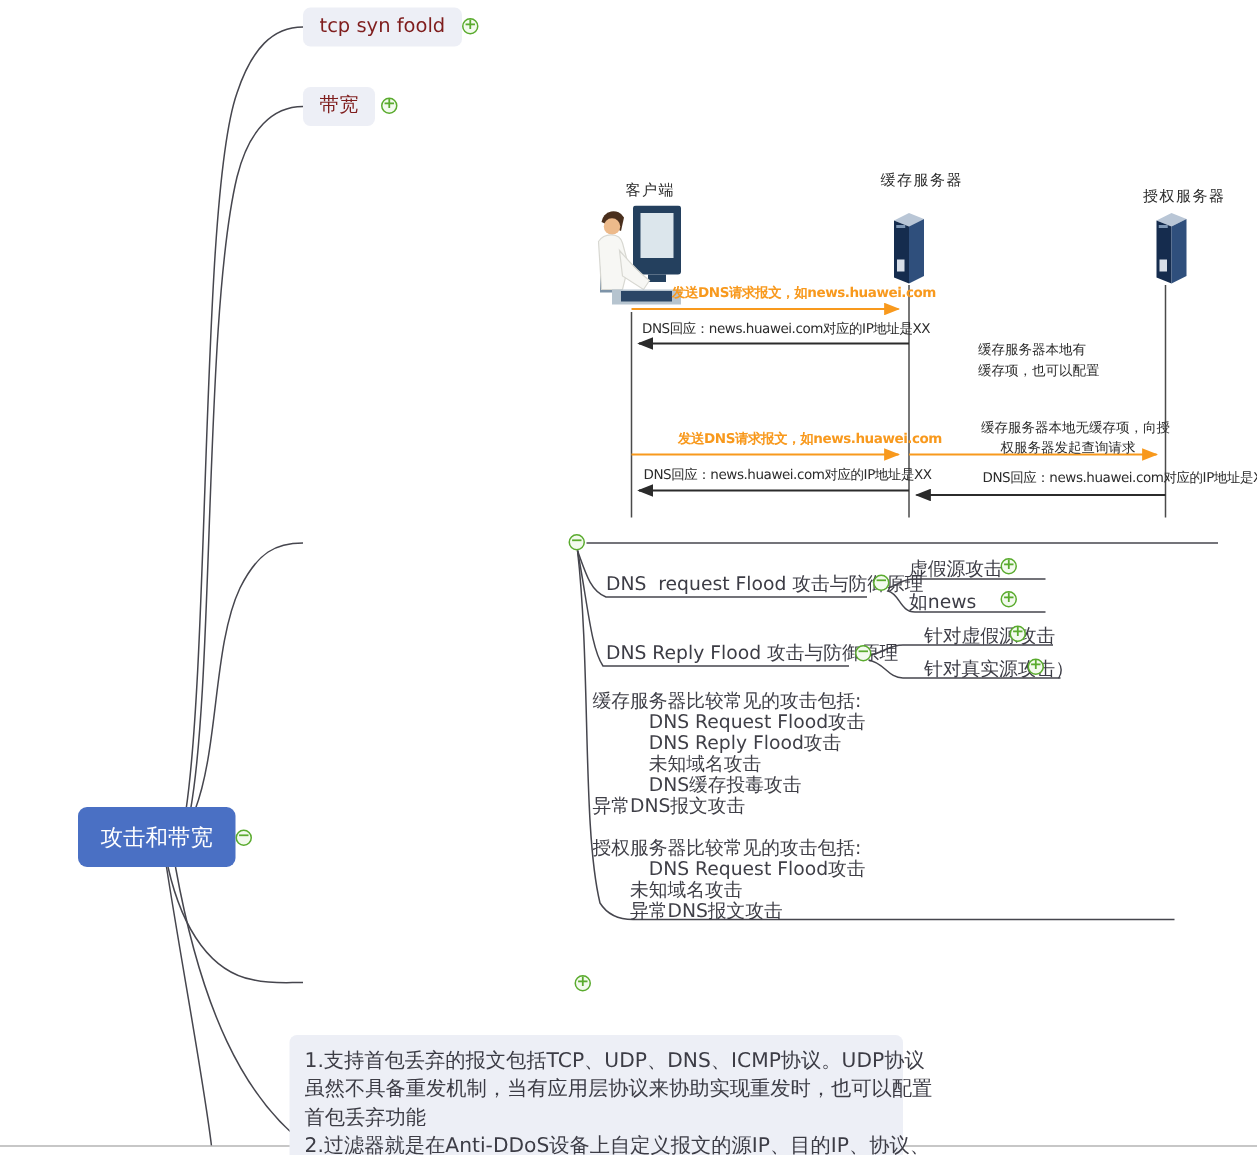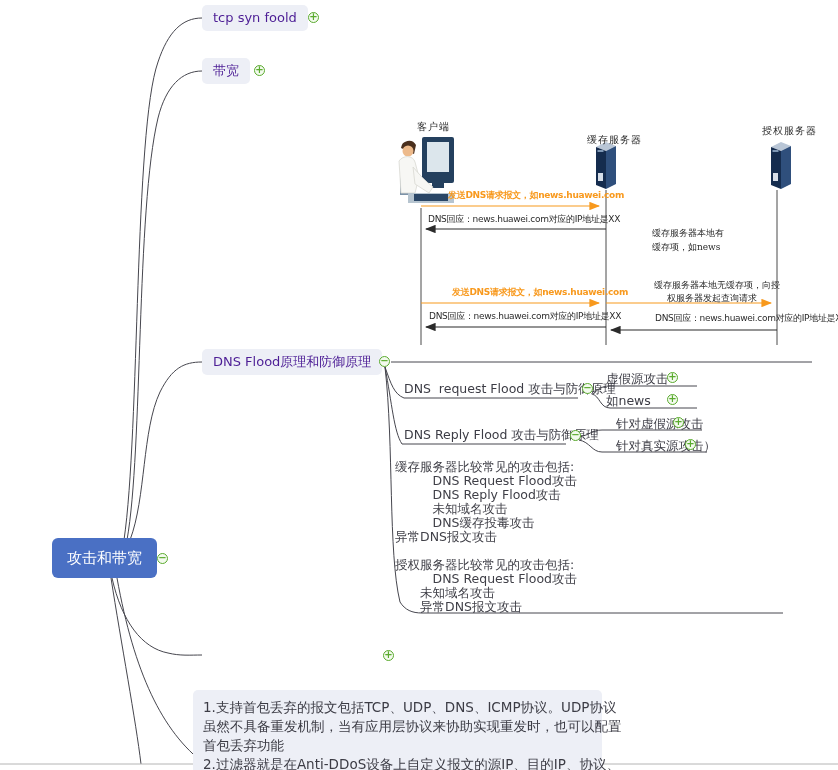--- a/index.html
+++ b/index.html
@@ -1,21 +1,21 @@
 <!DOCTYPE html>
 <html><head>
 <meta charset="utf-8">
 <style>
   html,body{margin:0;padding:0;background:#fff;}
   .canvas{position:relative;width:838px;height:770px;background:#ffffff;overflow:hidden;
           font-family:"DejaVu Sans","Liberation Sans",sans-serif;color:#3c3c45;}
   svg.layer{position:absolute;left:0;top:0;}
   
   .node{position:absolute;background:#edeff6;border-radius:5px;padding:5px 11px;
-        font-size:13px;line-height:16px;color:#4c1d95;white-space:pre;}
+        font-size:13px;line-height:16px;color:#7f1d1d;white-space:pre;}
   .root-node{position:absolute;left:52px;top:538px;width:105px;height:40px;background:#4a70c4;
         border-radius:6px;color:#ffffff;font-size:15px;line-height:40px;text-align:center;white-space:pre;}
   .lt{position:absolute;font-size:12.5px;line-height:15px;color:#3c3c45;white-space:pre;background:#fff0;}
   .toggle{position:absolute;width:11px;height:11px;box-sizing:border-box;border:1px solid #5aab2e;
         border-radius:50%;background:#f3faee;color:#5aab2e;font-size:10px;line-height:8px;
         text-align:center;font-weight:bold;cursor:pointer;}
   
   .attack-list{position:absolute;left:395px;top:460px;font-size:12.5px;color:#3f3f47;}
   .al-line{white-space:pre;min-height:14px;line-height:14px;}
   
@@ -54,21 +54,20 @@
     </g>
     <path d="M0,764 L838,764" stroke="#b4b4b4" stroke-width="1" fill="none"></path>
   </svg>
 
   <div class="node" style="left:202px;top:5px;">tcp syn foold</div>
   <span class="toggle" style="left:308px;top:12px;">+</span>
 
   <div class="node" style="left:202px;top:58px;">带宽</div>
   <span class="toggle" style="left:254px;top:65px;">+</span>
 
-  <div class="node" style="left:202px;top:349px;">DNS Flood原理和防御原理</div>
   <span class="toggle" style="left:379px;top:356px;">−</span>
 
   <div class="lt" style="left:404px;top:381px;">DNS  request Flood 攻击与防御原理</div>
   <span class="toggle" style="left:582px;top:383px;">−</span>
 
   <div class="lt" style="left:404px;top:427px;">DNS Reply Flood 攻击与防御原理</div>
   <span class="toggle" style="left:570px;top:430px;">−</span>
 
   <div class="lt" style="left:606px;top:371px;">虚假源攻击</div>
   <span class="toggle" style="left:667px;top:372px;">+</span>
@@ -159,27 +158,27 @@
 
     <svg class="d-abs" style="left:373px;top:27px;" width="26" height="50" viewBox="0 0 26 50">
       <polygon points="3,7 13,2 23,6 13,11" fill="#b9c6d6"></polygon>
       <polygon points="3,7 13,11 13,49 3,45" fill="#152c4e"></polygon>
       <polygon points="13,11 23,6 23,44 13,49" fill="#2f4f7c"></polygon>
       <rect x="4.5" y="10" width="6" height="2" fill="#7e97b5"></rect>
       <rect x="5" y="33" width="5" height="8" fill="#d7dee8"></rect>
     </svg>
 
     <div class="d-abs actor-label" style="left:22px;top:7px;">客户端</div>
-    <div class="d-abs actor-label" style="left:192px;top:20px;">缓存服务器</div>
+    <div class="d-abs actor-label" style="left:192px;top:0;">缓存服务器</div>
     <div class="d-abs actor-label" style="left:367px;top:11px;">授权服务器</div>
 
     <div class="d-abs d-msg orange" style="left:53px;top:76px;">发送DNS请求报文，如news.huawei.com</div>
     <div class="d-abs d-msg" style="left:33px;top:100px;">DNS回应：news.huawei.com对应的IP地址是XX</div>
     <div class="d-abs d-note" style="left:257px;top:114px;">缓存服务器本地有</div>
-    <div class="d-abs d-note" style="left:257px;top:128px;">缓存项，如news</div>
+    <div class="d-abs d-note" style="left:257px;top:128px;">缓存项，也可以配置</div>
     <div class="d-abs d-msg orange" style="left:57px;top:173px;">发送DNS请求报文，如news.huawei.com</div>
     <div class="d-abs d-note" style="left:259px;top:166px;">缓存服务器本地无缓存项，向授</div>
     <div class="d-abs d-note" style="left:272px;top:179px;">权服务器发起查询请求</div>
     <div class="d-abs d-msg" style="left:34px;top:197px;">DNS回应：news.huawei.com对应的IP地址是XX</div>
     <div class="d-abs d-msg" style="left:260px;top:199px;">DNS回应：news.huawei.com对应的IP地址是XX</div>
   </div>
 
 </div>
 
 </body></html>

